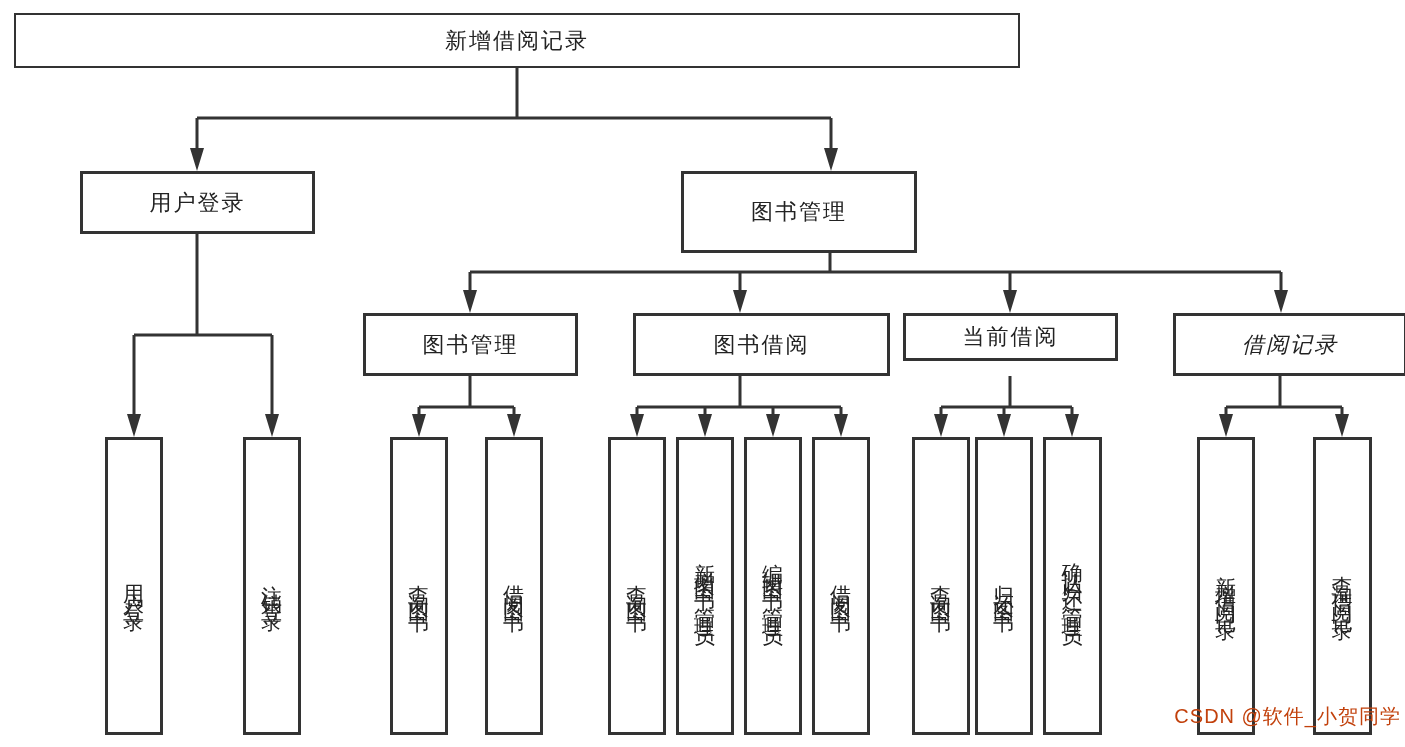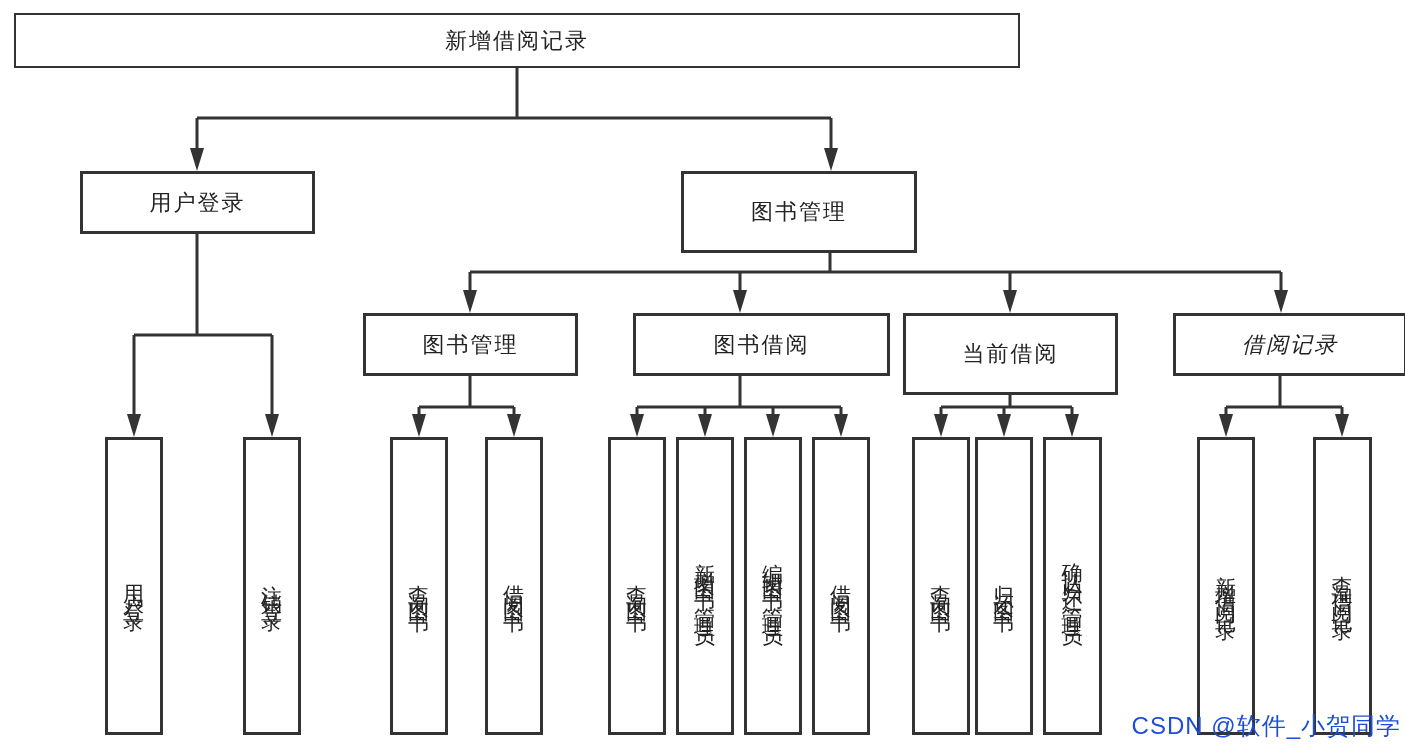--- a/index.html
+++ b/index.html
@@ -13,22 +13,22 @@
     border:3px solid #333333; color:#222222;
     display:flex; align-items:center; justify-content:center; text-align:center;
   }
   .h-box { font-size:22px; letter-spacing:2px; white-space:nowrap; }
   .root-box { border-width:2.5px; }
   .v-box span {
     writing-mode:vertical-rl; text-orientation:mixed;
     font-size:21px; letter-spacing:9px; line-height:1.1;
   }
   .watermark {
-    position:absolute; right:4px; bottom:5px; z-index:5;
-    font-size:24px; letter-spacing:1px; color:#1d4ed8; white-space:nowrap;
+    position:absolute; right:4px; bottom:17px; z-index:5;
+    font-size:20px; letter-spacing:1px; color:#c2410c; white-space:nowrap;
   }
 </style>
 </head>
 <body>
 
 <div class="canvas">
 
   <svg class="connectors" viewBox="0 0 1405 747" xmlns="http://www.w3.org/2000/svg" aria-hidden="true">
 
     <path fill="none" stroke="#333333" stroke-width="3" d="
@@ -64,21 +64,21 @@
   <div class="box h-box" style="left:681px; top:171px; width:236px; height:82px;justify-content:center;">
     <span>图书管理</span>
   </div>
 
   <div class="box h-box" style="left:363px; top:313px; width:215px; height:63px;">
     <span>图书管理</span>
   </div>
   <div class="box h-box" style="left:633px; top:313px; width:257px; height:63px;">
     <span>图书借阅</span>
   </div>
-  <div class="box h-box" style="left:903px; top:313px; width:215px; height:82px;">
+  <div class="box h-box" style="left:903px; top:313px; width:215px; height:48px;">
     <span>当前借阅</span>
   </div>
   <div class="box h-box" style="left:1173px; top:313px; width:234px; height:63px;font-style:italic;">
     <span>借阅记录</span>
   </div>
 
   <div class="box v-box" style="left:105px; top:437px; width:58px; height:298px;">
     <span>用户登录</span>
   </div>
   <div class="box v-box" style="left:243px; top:437px; width:58px; height:298px;">

